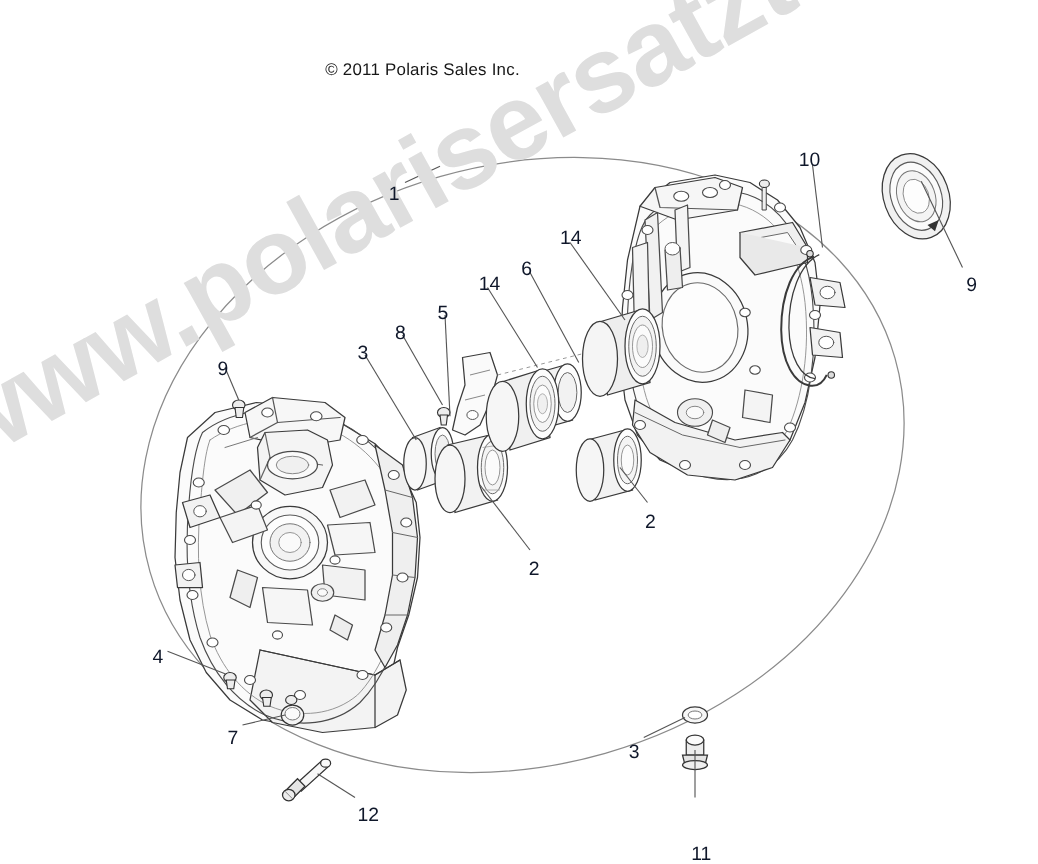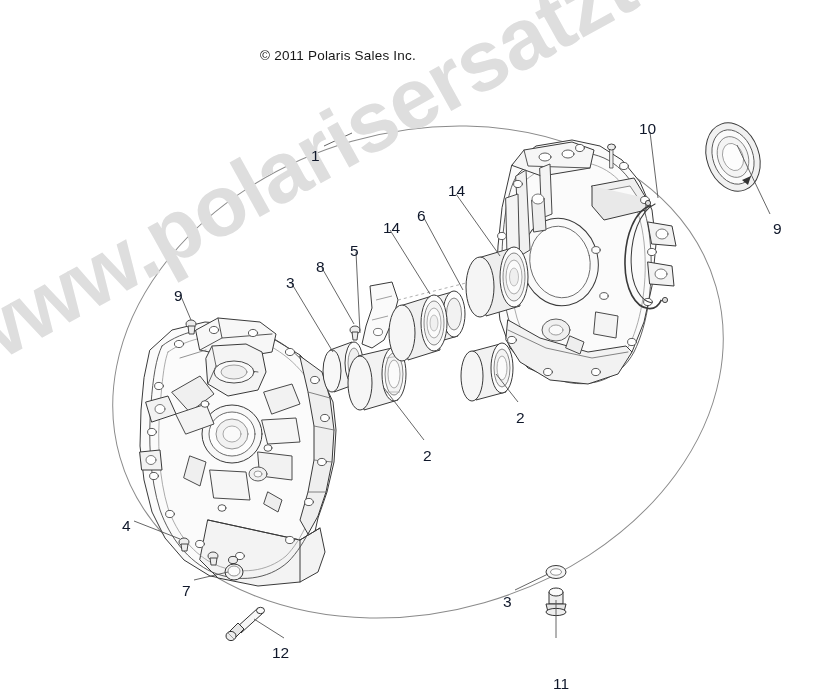--- a/index.html
+++ b/index.html
@@ -347,17 +347,17 @@
   <div class="callout" style="left:350px;top:243px">5</div>
   <div class="callout" style="left:383px;top:220px">14</div>
   <div class="callout" style="left:417px;top:208px">6</div>
   <div class="callout" style="left:448px;top:183px">14</div>
   <div class="callout" style="left:639px;top:121px">10</div>
   <div class="callout" style="left:773px;top:221px">9</div>
   <div class="callout" style="left:423px;top:448px">2</div>
   <div class="callout" style="left:516px;top:410px">2</div>
   <div class="callout" style="left:122px;top:518px">4</div>
   <div class="callout" style="left:182px;top:583px">7</div>
-  <div class="callout" style="left:272px;top:645px">12</div>
+  <div class="callout" style="left:286px;top:645px">12</div>
   <div class="callout" style="left:503px;top:594px">3</div>
   <div class="callout" style="left:553px;top:676px">11</div>
 
 </div>
 
 </body></html>

